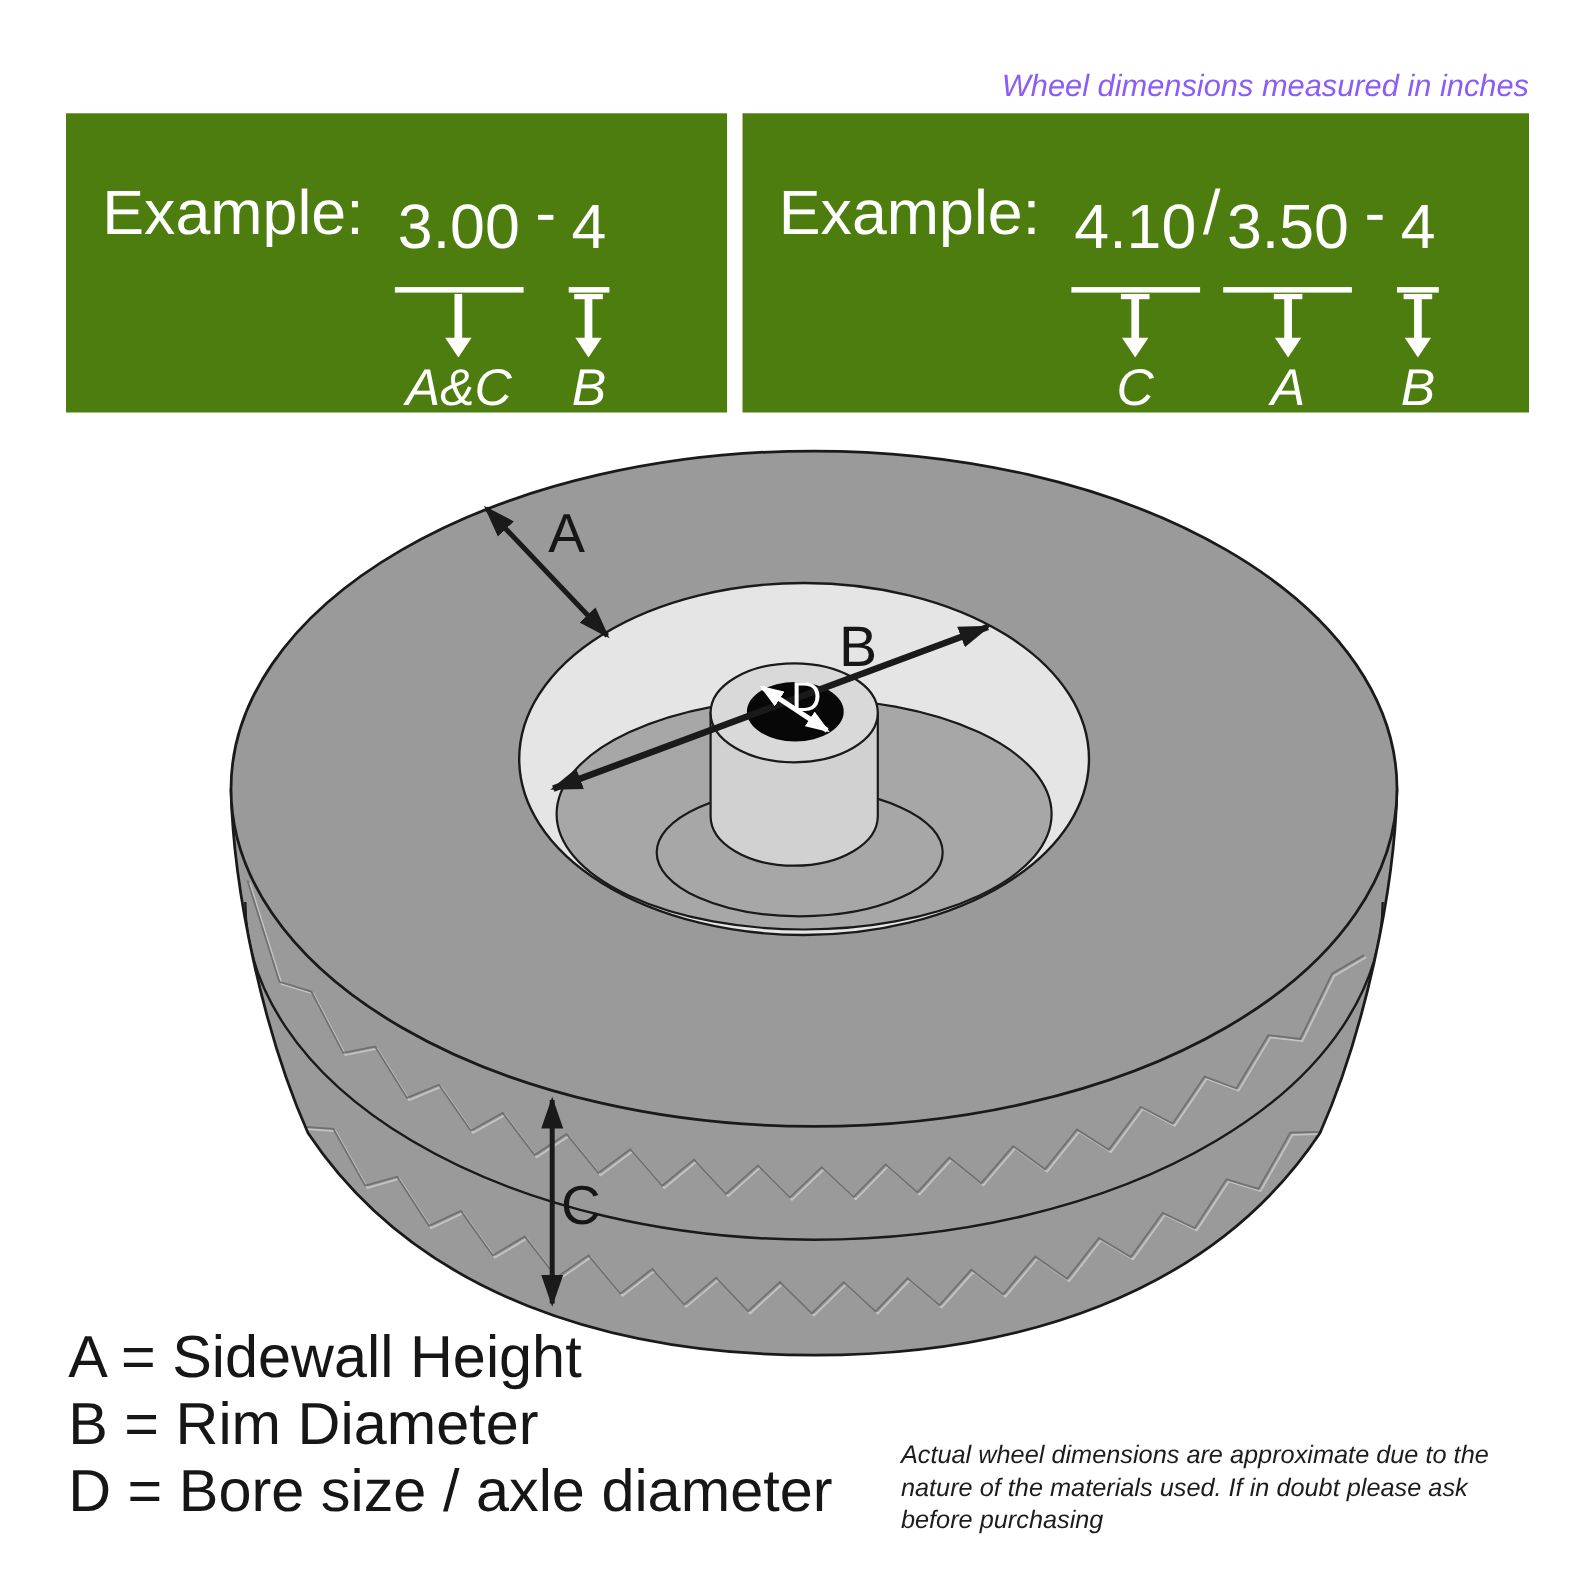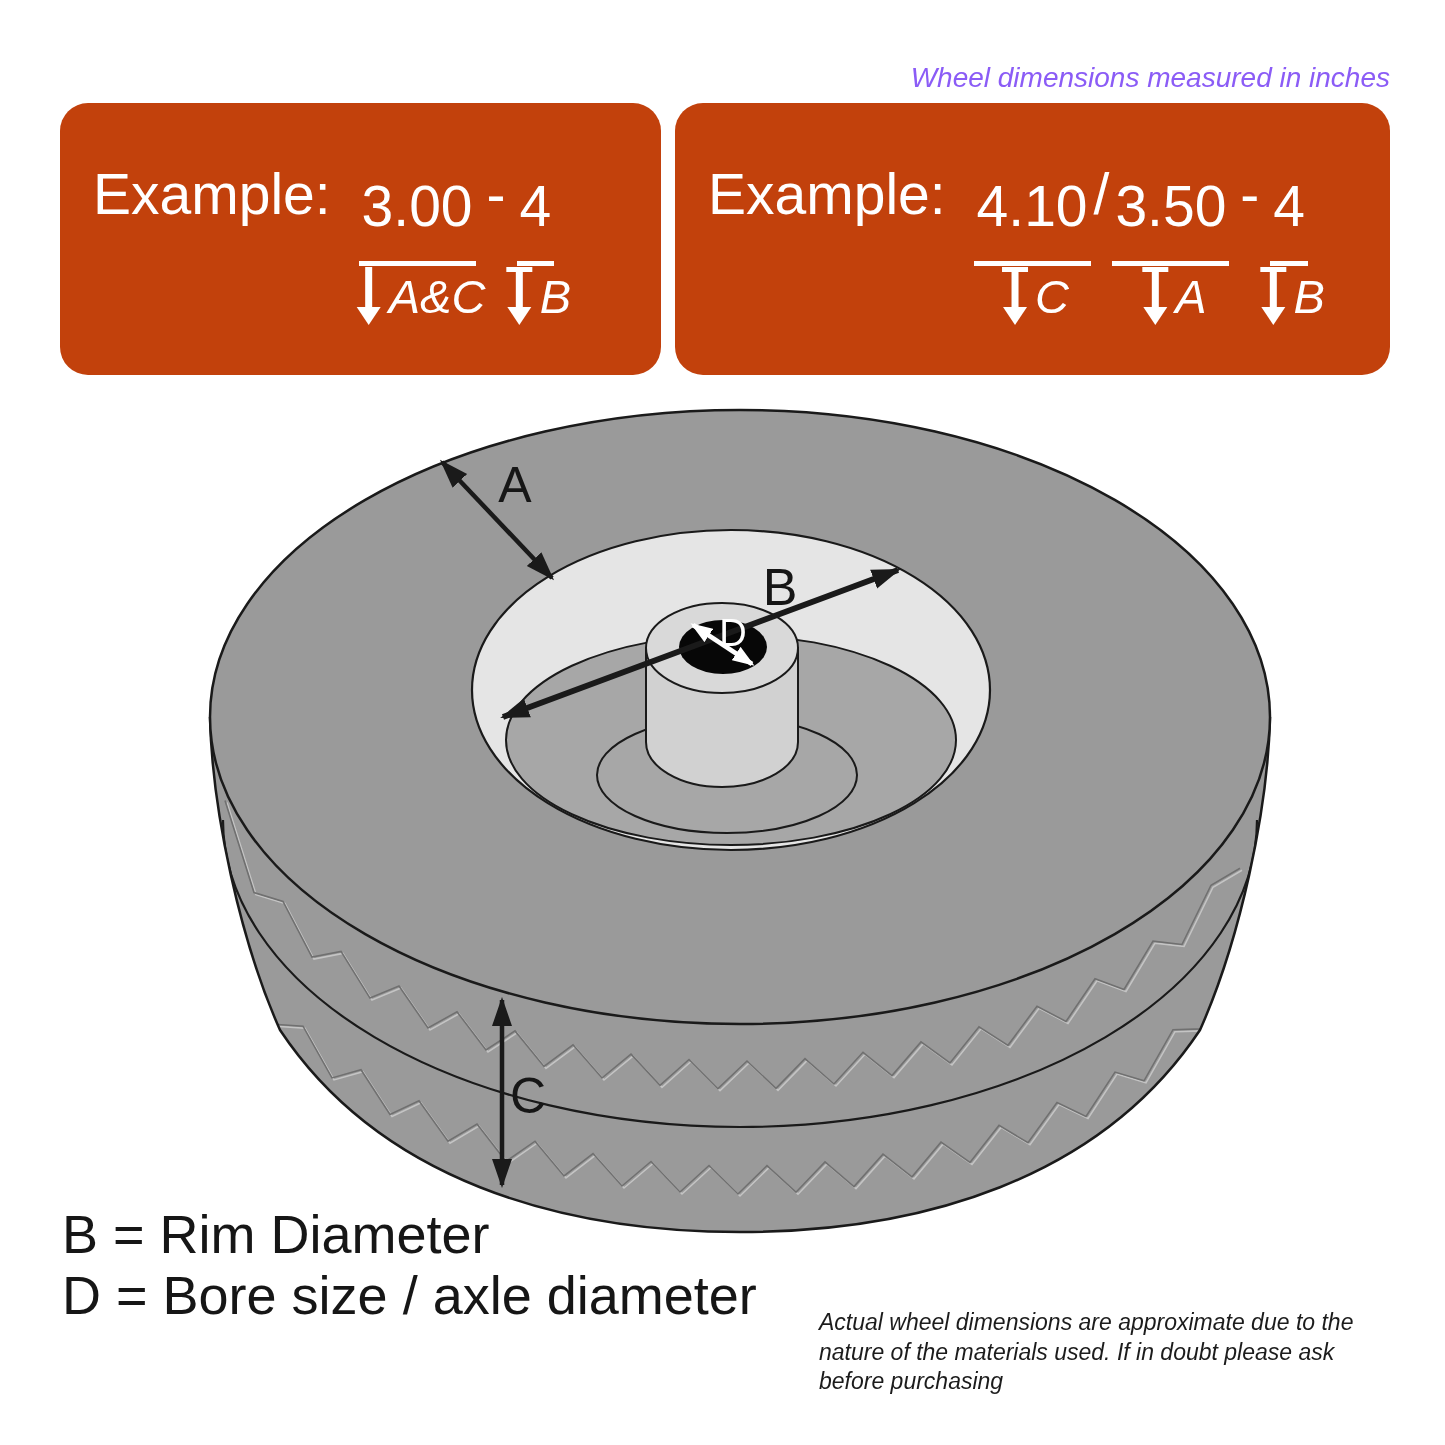--- a/index.html
+++ b/index.html
@@ -5,37 +5,37 @@
   html,body{margin:0;padding:0;}
   body{
     width:1445px;height:1445px;position:relative;background:#ffffff;
     font-family:"Liberation Sans",sans-serif;color:#111;overflow:hidden;
   }
   .top-note{
     position:absolute;top:62px;right:55px;
     font-style:italic;font-size:28px;color:#8b5cf6;white-space:nowrap;
   }
   .ex-box{
-    position:absolute;top:103px;height:272px;background:#c2410c;color:#fff;border-radius:28px;
+    position:absolute;top:103px;height:272px;background:#4d7c0f;color:#fff;
   }
   .ex-box.left{left:60px;width:601px;}
   .ex-box.right{left:675px;width:715px;}
   .ex-row{
     position:absolute;left:33px;top:62px;
     display:flex;align-items:flex-start;font-size:57px;line-height:1.05;
     white-space:nowrap;
   }
   .ex-prefix{margin-right:28px;}
   .seg{position:relative;text-align:center;margin-top:12px;}
   .seg.u{border-bottom:5px solid #fff;padding:0 3px 24px 3px;}
   .sep{margin:0 11px;}
   .sep.tight{margin:0 3px;}
   .drop{
     position:absolute;top:100%;left:50%;transform:translateX(-50%);
-    margin-top:6px;display:flex;flex-direction:row;align-items:center;
+    margin-top:6px;display:flex;flex-direction:column;align-items:center;
   }
   .drop svg{display:block;}
   .drop .lbl{font-style:italic;font-size:47px;margin-top:2px;color:#fff;}
   .nocross .cross{display:none;}
   .legend{
     position:absolute;left:62px;top:1204px;
     font-size:54px;line-height:61px;color:#161616;white-space:nowrap;
   }
   .disclaimer{
     position:absolute;right:46px;top:1308px;width:580px;
@@ -172,17 +172,18 @@
 
   <line x1="332" y1="605" x2="332" y2="790" stroke="#1a1a1a" stroke-width="4.5" marker-start="url(#mB)" marker-end="url(#mB)"></line>
   <text x="358" y="718" font-size="50" fill="#161616" text-anchor="middle">C</text>
 
   <line x1="523" y1="230" x2="582" y2="269" stroke="#ffffff" stroke-width="4.5" marker-start="url(#mW)" marker-end="url(#mW)"></line>
   <text x="563" y="251" font-size="38" fill="#ffffff" text-anchor="middle">D</text>
 </svg>
 </div>
 
 <div class="legend">
+  <div>A = Sidewall Height</div>
   <div>B = Rim Diameter</div>
   <div>D = Bore size / axle diameter</div>
 </div>
 
 <div class="disclaimer">Actual wheel dimensions are approximate due to the nature of the materials used. If in doubt please ask before purchasing</div>
 
 </body></html>

